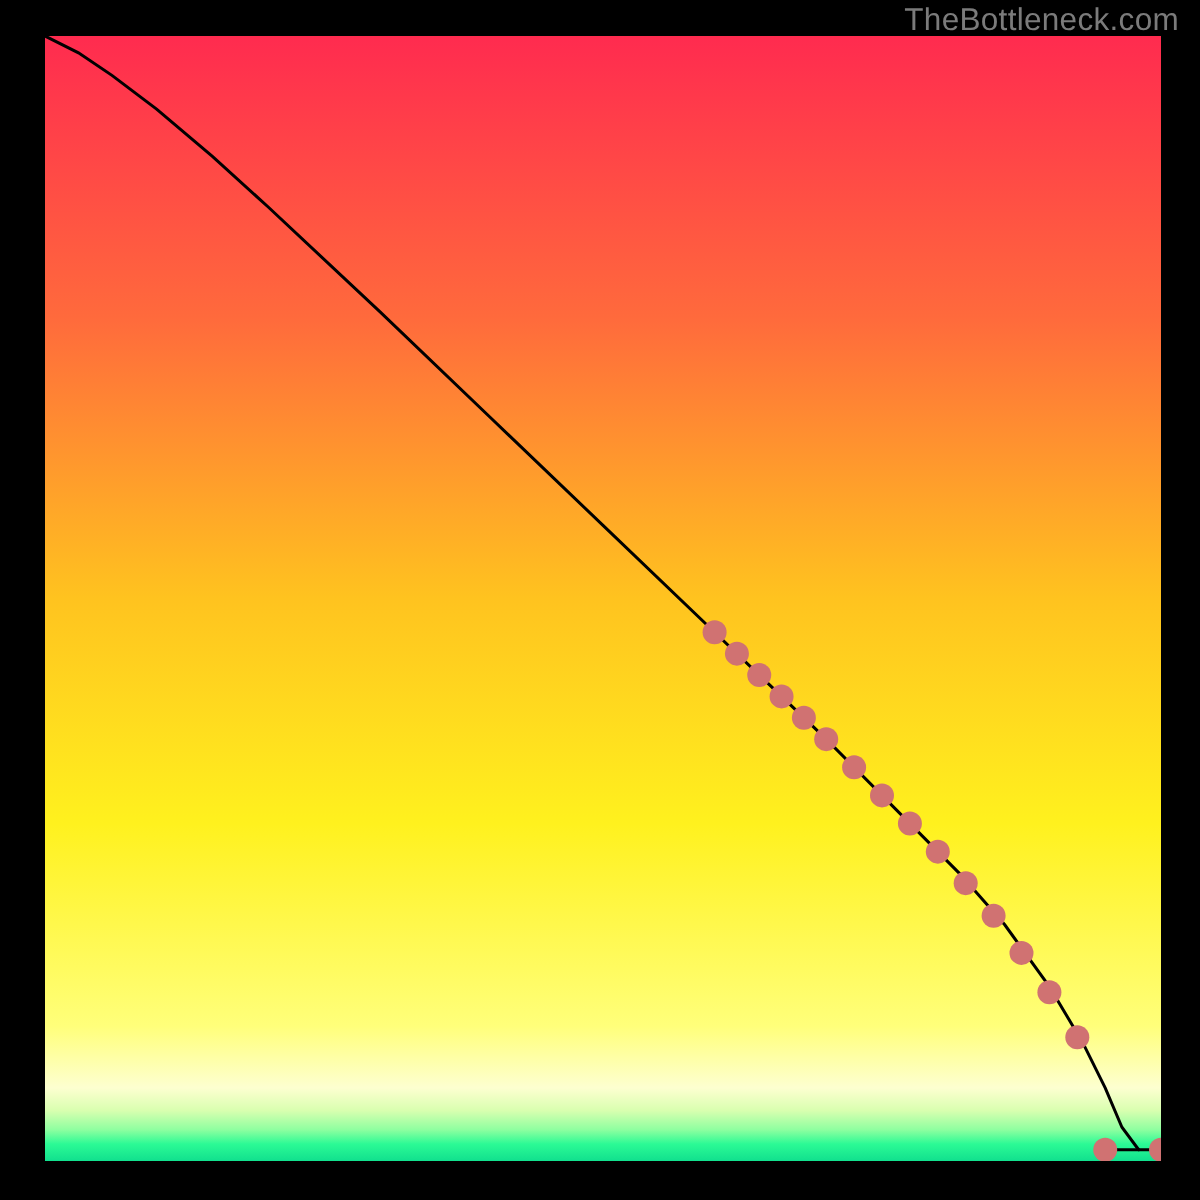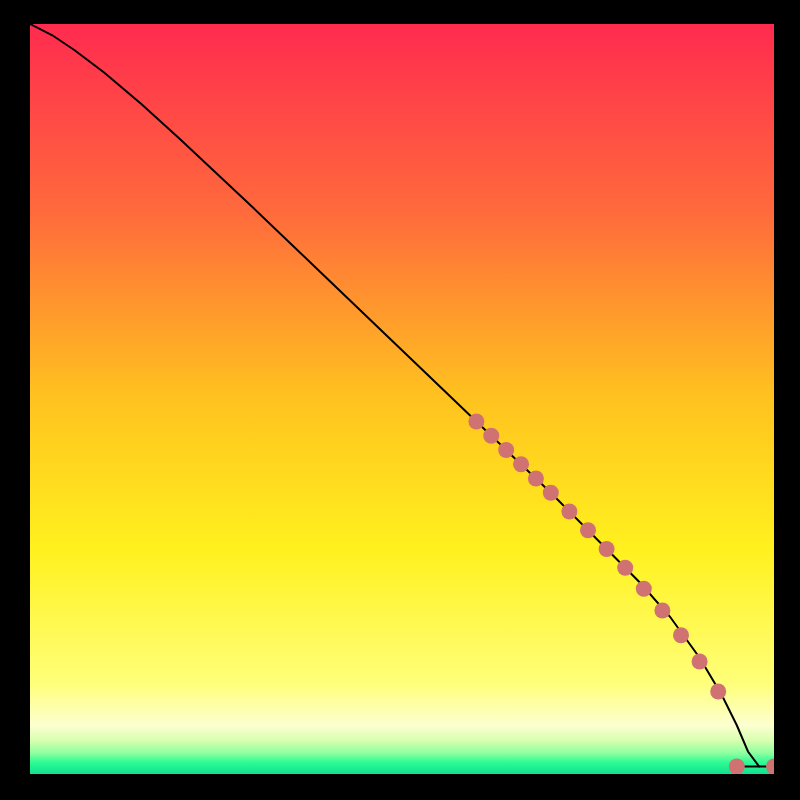--- a/index.html
+++ b/index.html
@@ -35,20 +35,21 @@
     color: #7b7b7b;
     font-size: 21px;
     font-weight: 400;
     letter-spacing: 0.2px;
   }
 </style>
 </head>
 <body>
 
 <div class="frame">
+  <div class="watermark">TheBottleneck.com</div>
   <div class="plot">
     <svg viewBox="0 0 744 750" preserveAspectRatio="none">
       <defs>
         <linearGradient id="bg-grad" x1="0" y1="0" x2="0" y2="1">
             <stop offset="0%" stop-color="#ff2b4f"></stop>
             <stop offset="25%" stop-color="#ff6a3c"></stop>
             <stop offset="50%" stop-color="#ffc31f"></stop>
             <stop offset="70%" stop-color="#fff11e"></stop>
             <stop offset="88%" stop-color="#ffff7a"></stop>
             <stop offset="93.5%" stop-color="#fdffd0"></stop>

